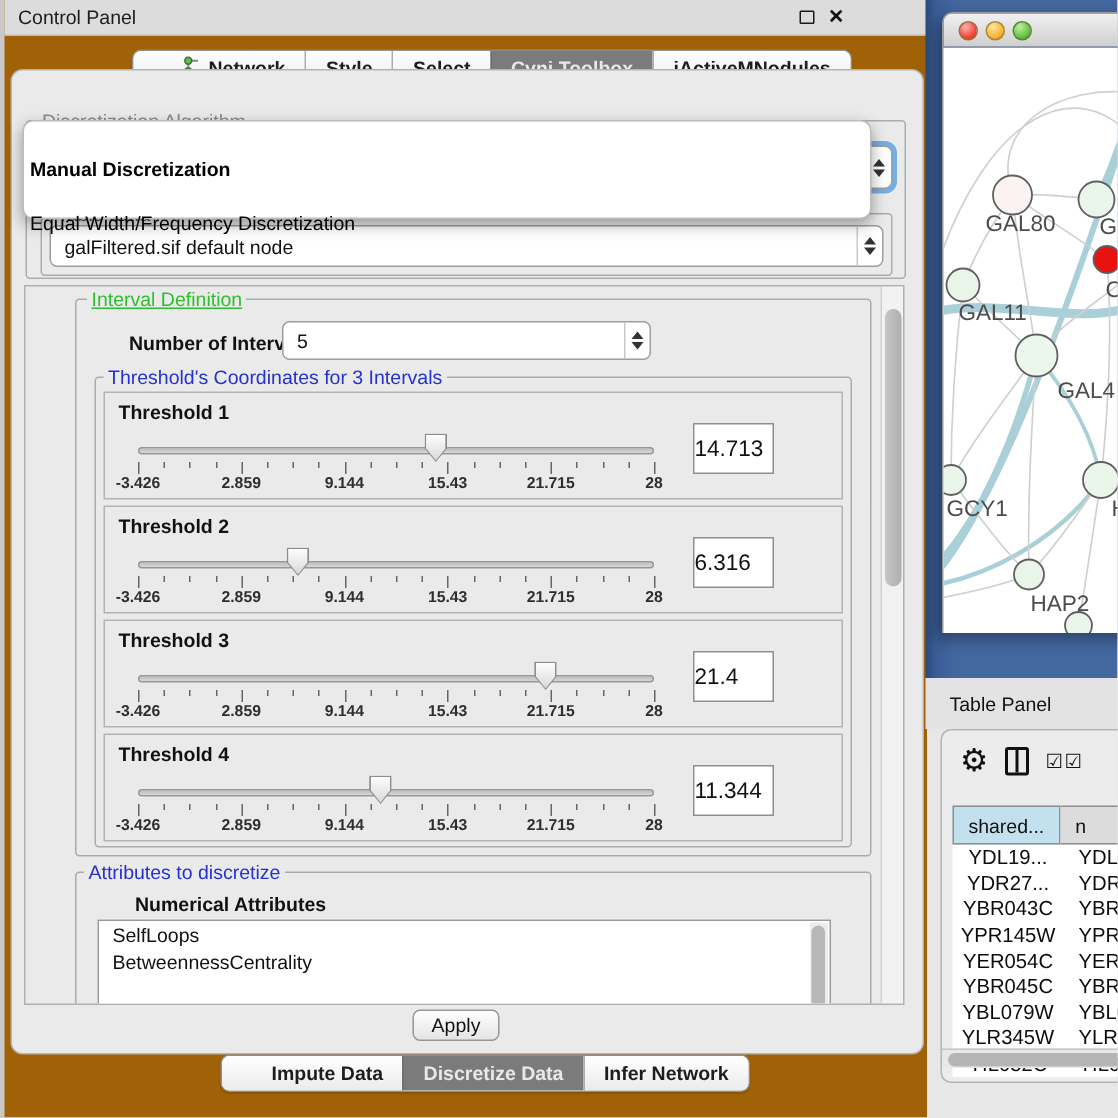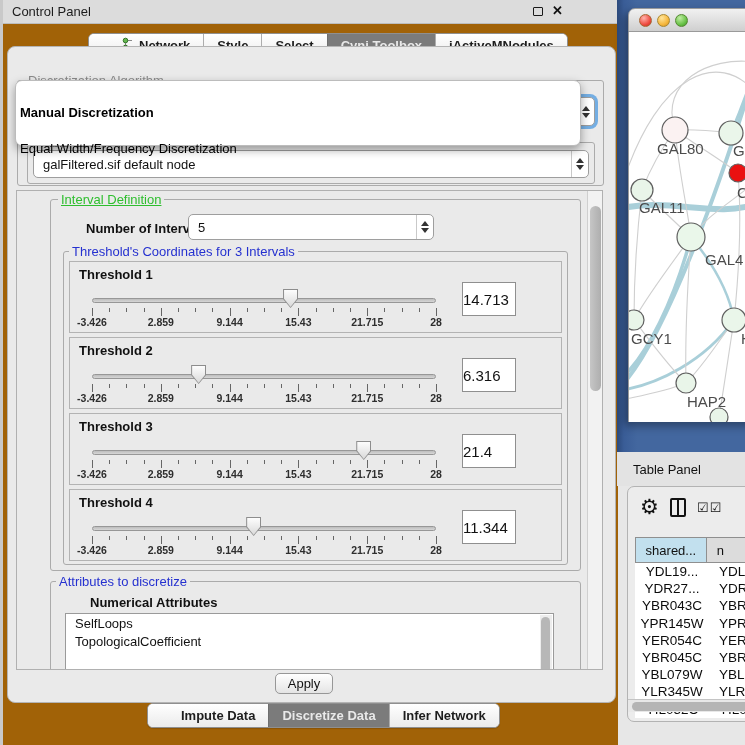--- a/index.html
+++ b/index.html
@@ -308,21 +308,21 @@
             <div class="valbox">11.344</div>
           </div>
         </div>
 
       <div class="groupbox" style="left:33px; top:390px; width:531px; height:120px;"></div>
       <span class="grouptitle gt-blue" style="left:39px; top:383px;">Attributes to discretize</span>
       <span style="position:absolute; left:45px; top:404px; font-size:13px; font-weight:bold; color:#111;padding-left:28px;">Numerical Attributes</span>
       <div id="attr-list" style="left:48px; top:422px;">
         <div id="attr-items">
             <div class="attr-item">SelfLoops</div>
-            <div class="attr-item">TopologicalCoefficient</div>
+            <div class="attr-item">BetweennessCentrality</div>
           </div>
         <div id="attr-sb">
             <i></i>
           </div>
       </div>
 
       <div id="v-scrollbar">
           <div id="v-thumb"></div>
         </div>
     </div>

